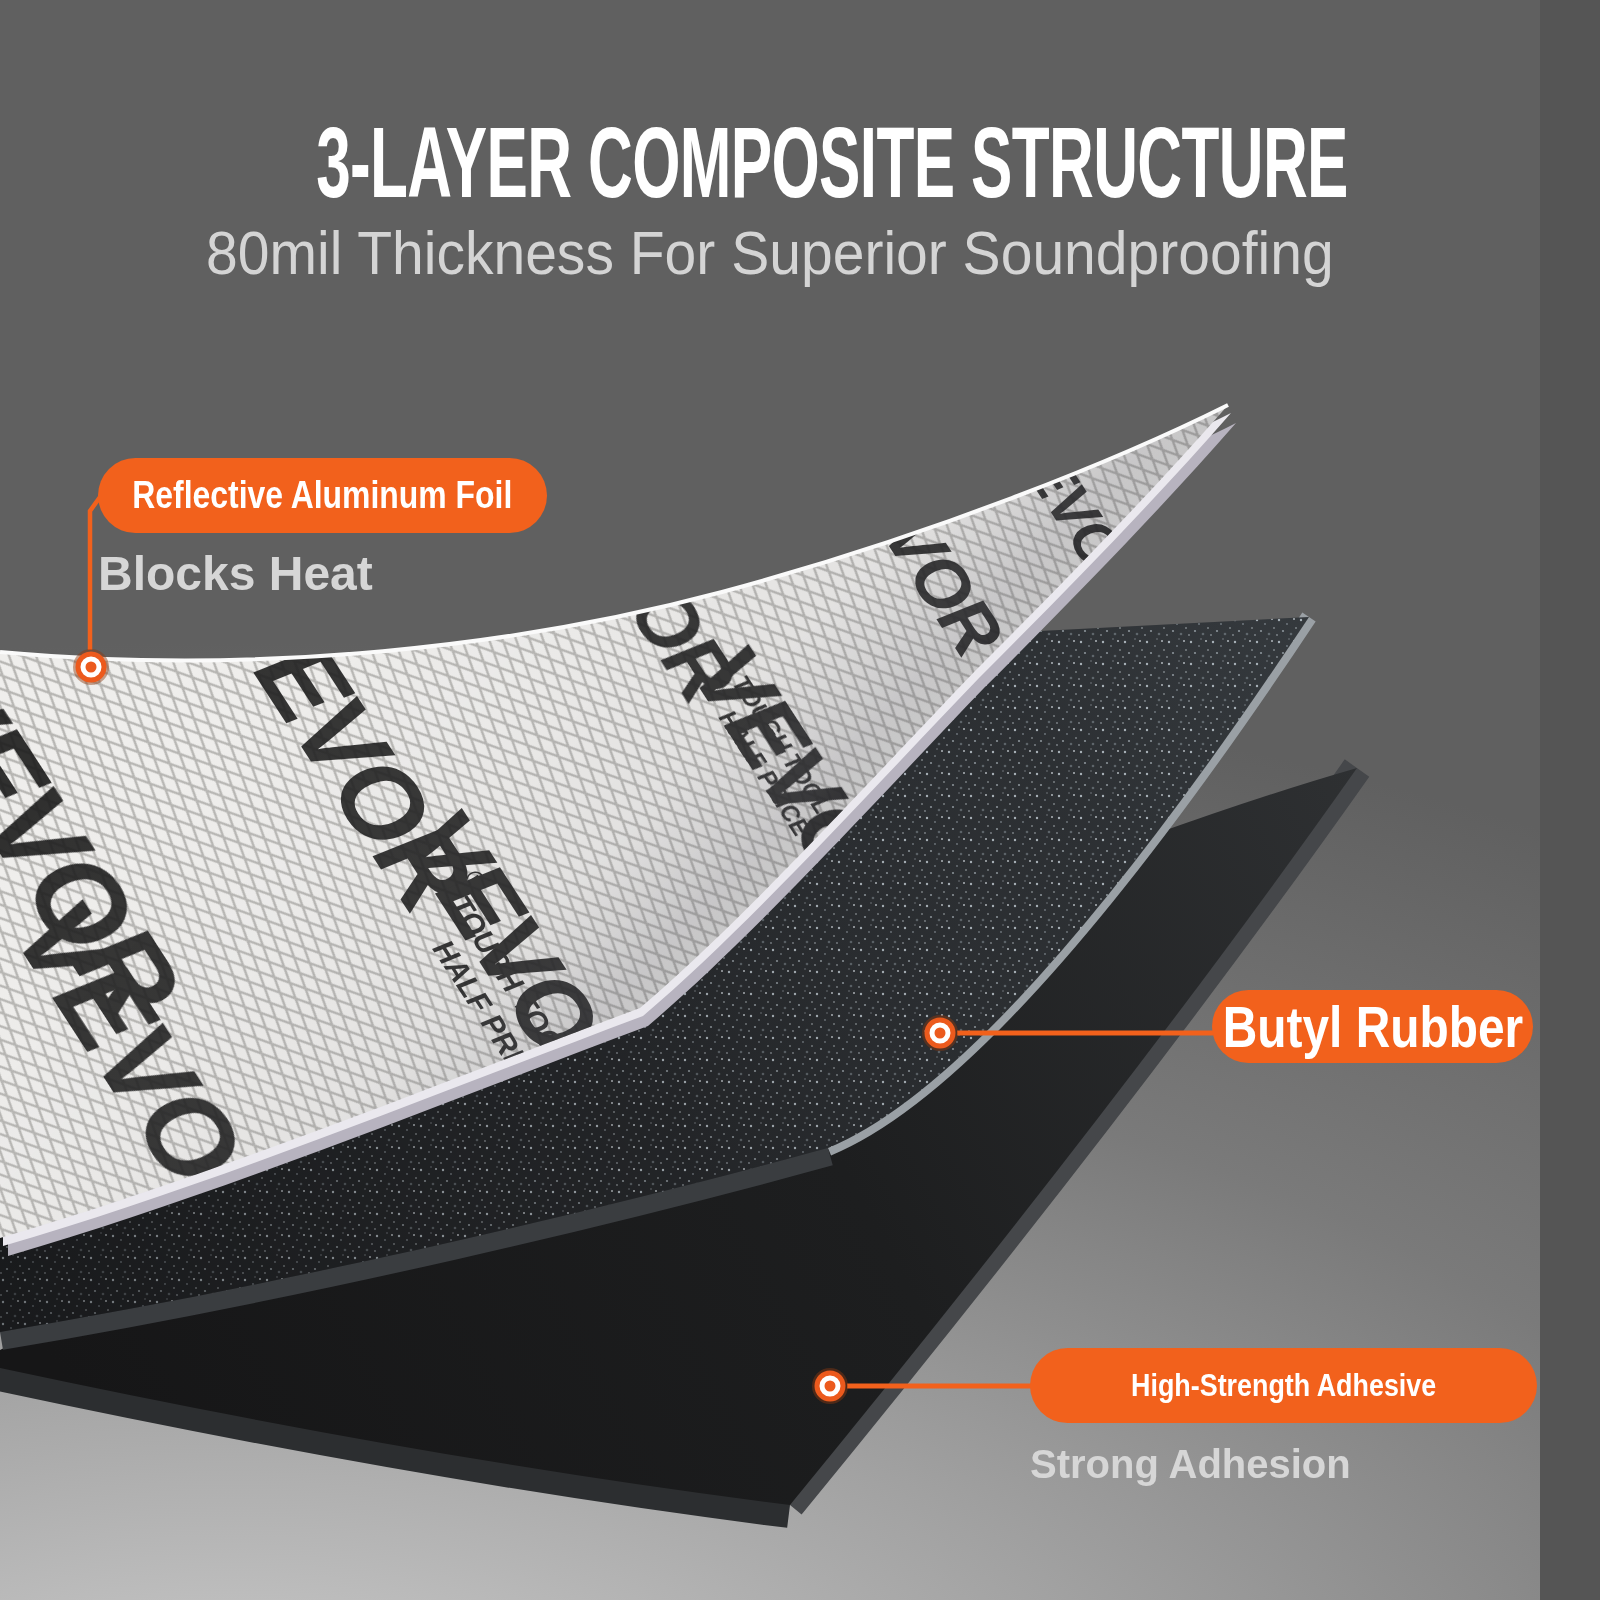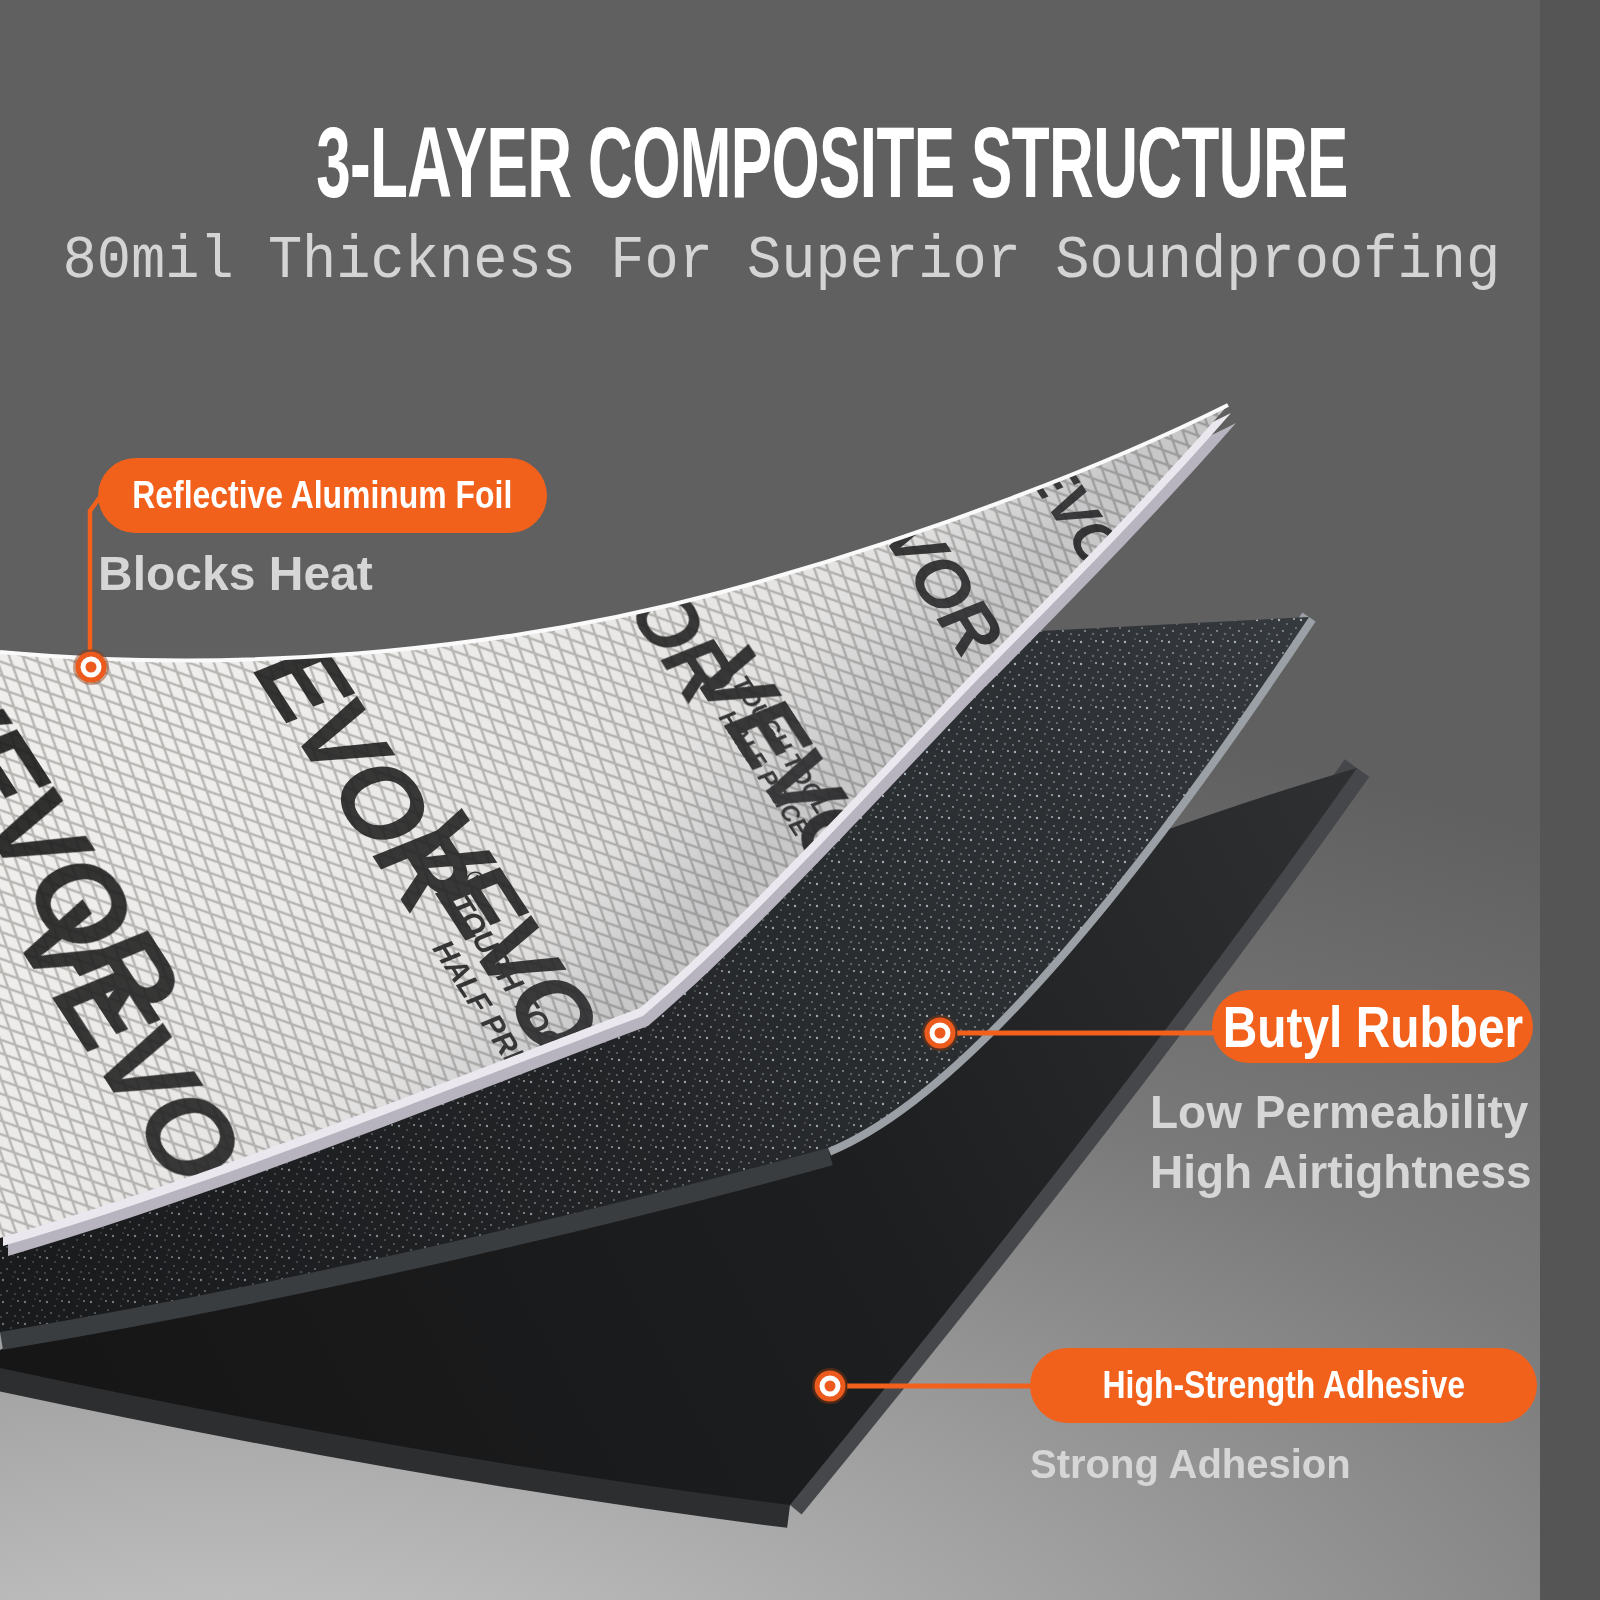--- a/index.html
+++ b/index.html
@@ -9,32 +9,32 @@
     background:radial-gradient(2400px 1150px at 15% 112%, #d2d2d2 0%, #a2a2a2 38%, #7a7a7a 68%, #606060 100%);
   }
   .art{position:absolute;left:0;top:0;width:1600px;height:1600px;display:block;}
   .abs{position:absolute;}
   .title{
     left:0;right:0;top:112px;text-align:center;color:#ffffff;
     font-size:100px;font-weight:700;line-height:1;white-space:nowrap;
   }
   .title .squish{display:inline-block;transform:scaleX(.62);transform-origin:center;letter-spacing:-1px;}
   .subtitle{
-    left:0;right:0;top:230px;text-align:center;color:#d4d4d4;
-    font-size:62px;font-weight:400;line-height:1;white-space:nowrap;font-family:Liberation Mono, monospace;
+    left:0;right:0;top:222px;text-align:center;color:#d4d4d4;
+    font-size:62px;font-weight:400;line-height:1;white-space:nowrap;
   }
   .subtitle .squish{display:inline-block;transform:scaleX(.92);transform-origin:center;}
   .pill{
     display:flex;align-items:center;justify-content:center;
     background:#F2611C;border-radius:40px;color:#fff;font-weight:700;white-space:nowrap;
   }
   .pill span{display:inline-block;transform:scaleX(.84);transform-origin:center;}
   .pill1{left:98px;top:458px;width:449px;height:75px;font-size:38px;text-align:center;}
   .pill2{left:1212px;top:990px;width:321px;height:73px;font-size:57px;}
-  .pill3{left:1030px;top:1348px;width:507px;height:75px;font-size:38px;}
+  .pill3{left:1030px;top:1348px;width:507px;height:75px;font-size:32px;}
   .sub{color:#d6d6d6;text-align:left;line-height:60px;font-size:48px;font-weight:700;white-space:nowrap;}
   .sub1{left:98px;top:544px;width:449px;}
   .sub2{left:1150px;top:1082px;width:444px;font-size:46px;}
   .sub3{left:1030px;top:1434px;width:507px;font-size:40px;}
 </style>
 </head>
 <body>
 
 <div class="stage">
 
@@ -183,24 +183,20 @@
   <div class="abs pill pill1">
     <span>Reflective Aluminum Foil</span>
   </div>
   <div class="abs sub sub1">
     <span>Blocks Heat</span>
   </div>
 
   <div class="abs pill pill2">
     <span>Butyl Rubber</span>
   </div>
-  <div class="abs sub sub2">
-    <div>Low Permeability</div>
-    <div>High Airtightness</div>
-  </div>
 
   <div class="abs pill pill3">
     <span>High-Strength Adhesive</span>
   </div>
   <div class="abs sub sub3">
     <span>Strong Adhesion</span>
   </div>
 
 </div>
 

